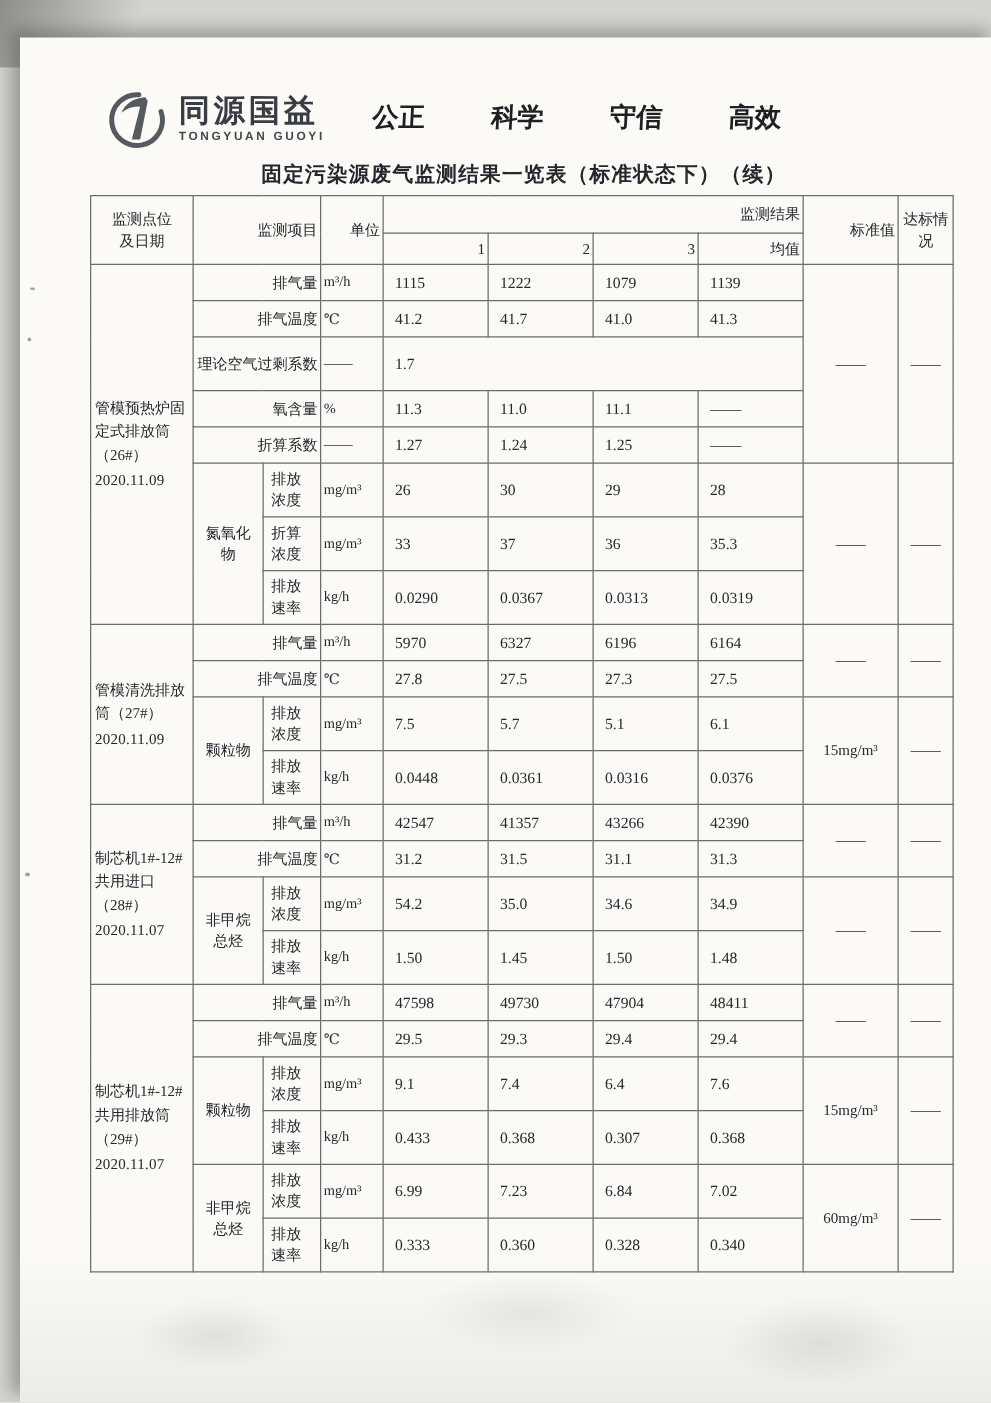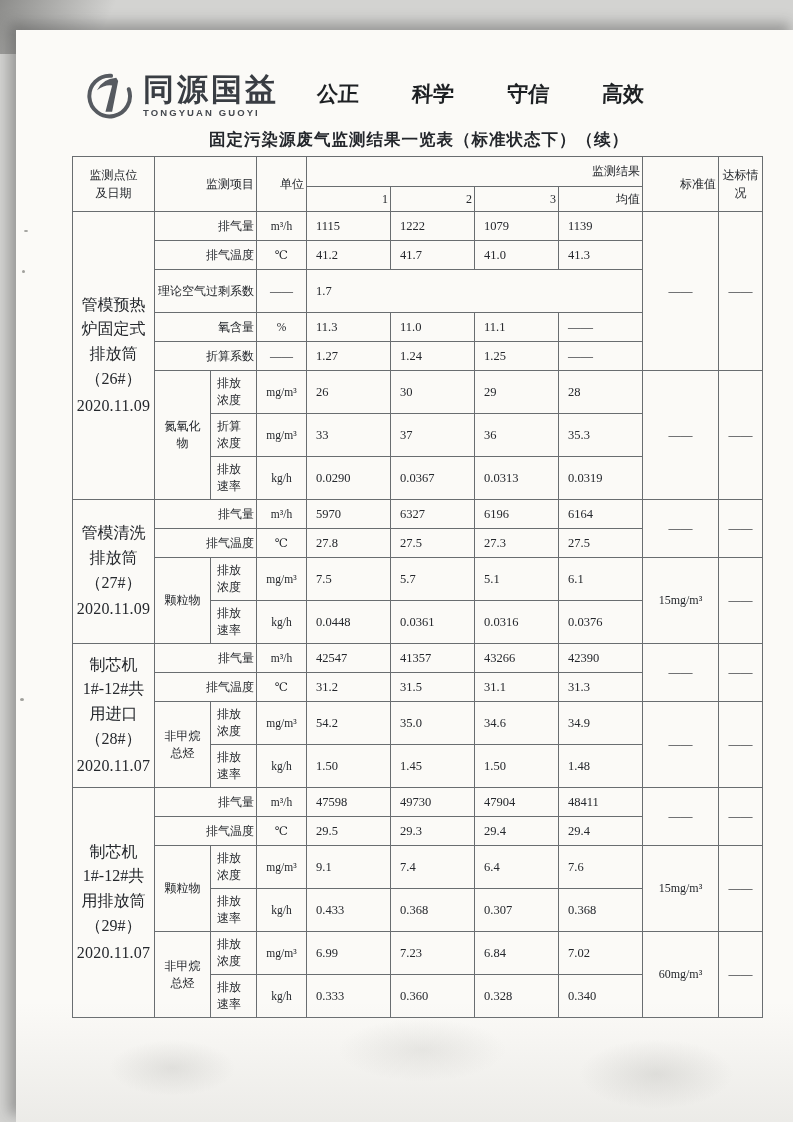--- a/index.html
+++ b/index.html
@@ -21,40 +21,40 @@
   .bottom-mottle{position:absolute;left:0;right:0;bottom:0;height:120px;z-index:2;pointer-events:none;
     background:
       radial-gradient(90px 40px at 20% 55%,rgba(150,150,146,.20),transparent 70%),
       radial-gradient(120px 45px at 52% 40%,rgba(150,150,146,.16),transparent 70%),
       radial-gradient(110px 50px at 82% 60%,rgba(150,150,146,.22),transparent 70%),
       linear-gradient(to bottom,transparent,rgba(190,190,186,.25));}
   
   .brandrow{display:flex;align-items:center;height:60px;margin-left:12px;}
   .logo-mark{flex:0 0 auto;}
   .brandtxt{margin-left:9px;line-height:1;}
-  .brand-cn{font-size:31px;font-weight:700;letter-spacing:3px;color:#393d43;font-family:"Liberation Sans","DejaVu Sans",sans-serif;}
+  .brand-cn{font-size:25px;font-weight:700;letter-spacing:3px;color:#393d43;font-family:"Liberation Sans","DejaVu Sans",sans-serif;}
   .brand-en{font-size:9.5px;font-weight:700;letter-spacing:2.1px;color:#44484e;margin-top:3px;font-family:"Liberation Sans","DejaVu Sans",sans-serif;}
   .slogan{display:flex;gap:53px;margin-left:38px;margin-top:-4px;}
   .slogan span{font-size:21px;font-weight:700;color:#1d2023;transform:skewX(-3deg);}
   .docrow{display:flex;justify-content:space-between;align-items:baseline;margin-top:9px;}
   .doc-no{font-size:14.5px;font-weight:700;letter-spacing:.5px;}
   .pagenums{font-size:12.5px;display:flex;gap:15px;margin-right:2px;}
   .titlerow{text-align:center;font-size:16.5px;font-weight:700;letter-spacing:1px;margin-top:3px;}
   
   table{border-collapse:collapse;table-layout:fixed;width:690px;margin-top:5px;
         font-size:12px;color:#24272c;border-radius:12px;}
   td{border:1px solid #696d70;padding:1px 2px;overflow:hidden;}
   tr.h1{height:30px;} tr.h2{height:25px;} tr.r1{height:29px;} tr.r2{height:43px;}
   td.c{text-align:right;}            
-  td.u{text-align:center;font-size:11.5px;} 
+  td.u{font-size:11.5px;} 
   td.v{text-align:left;padding-left:9px;font-size:12.5px;} 
   td.sd{text-align:center;font-size:12px;}  
   td.p{text-align:left;padding:0 6px;}    
   td.g{text-align:center;padding:0 6px;}    
-  td.loc{text-align:center;padding:2px 3px;font-size:16px;line-height:1.55;}
+  td.loc{text-align:left;padding:2px 3px;font-size:12px;line-height:1.55;}
   .loc .date{margin-top:2px;letter-spacing:.2px;}
   td.hp{text-align:center;line-height:1.5;}
 </style>
 </head>
 <body>
 
 <div class="corner-shade"></div>
 
 <div class="page">
   <span class="speck" style="left:8px;top:200px;width:4px;height:2px;"></span>

